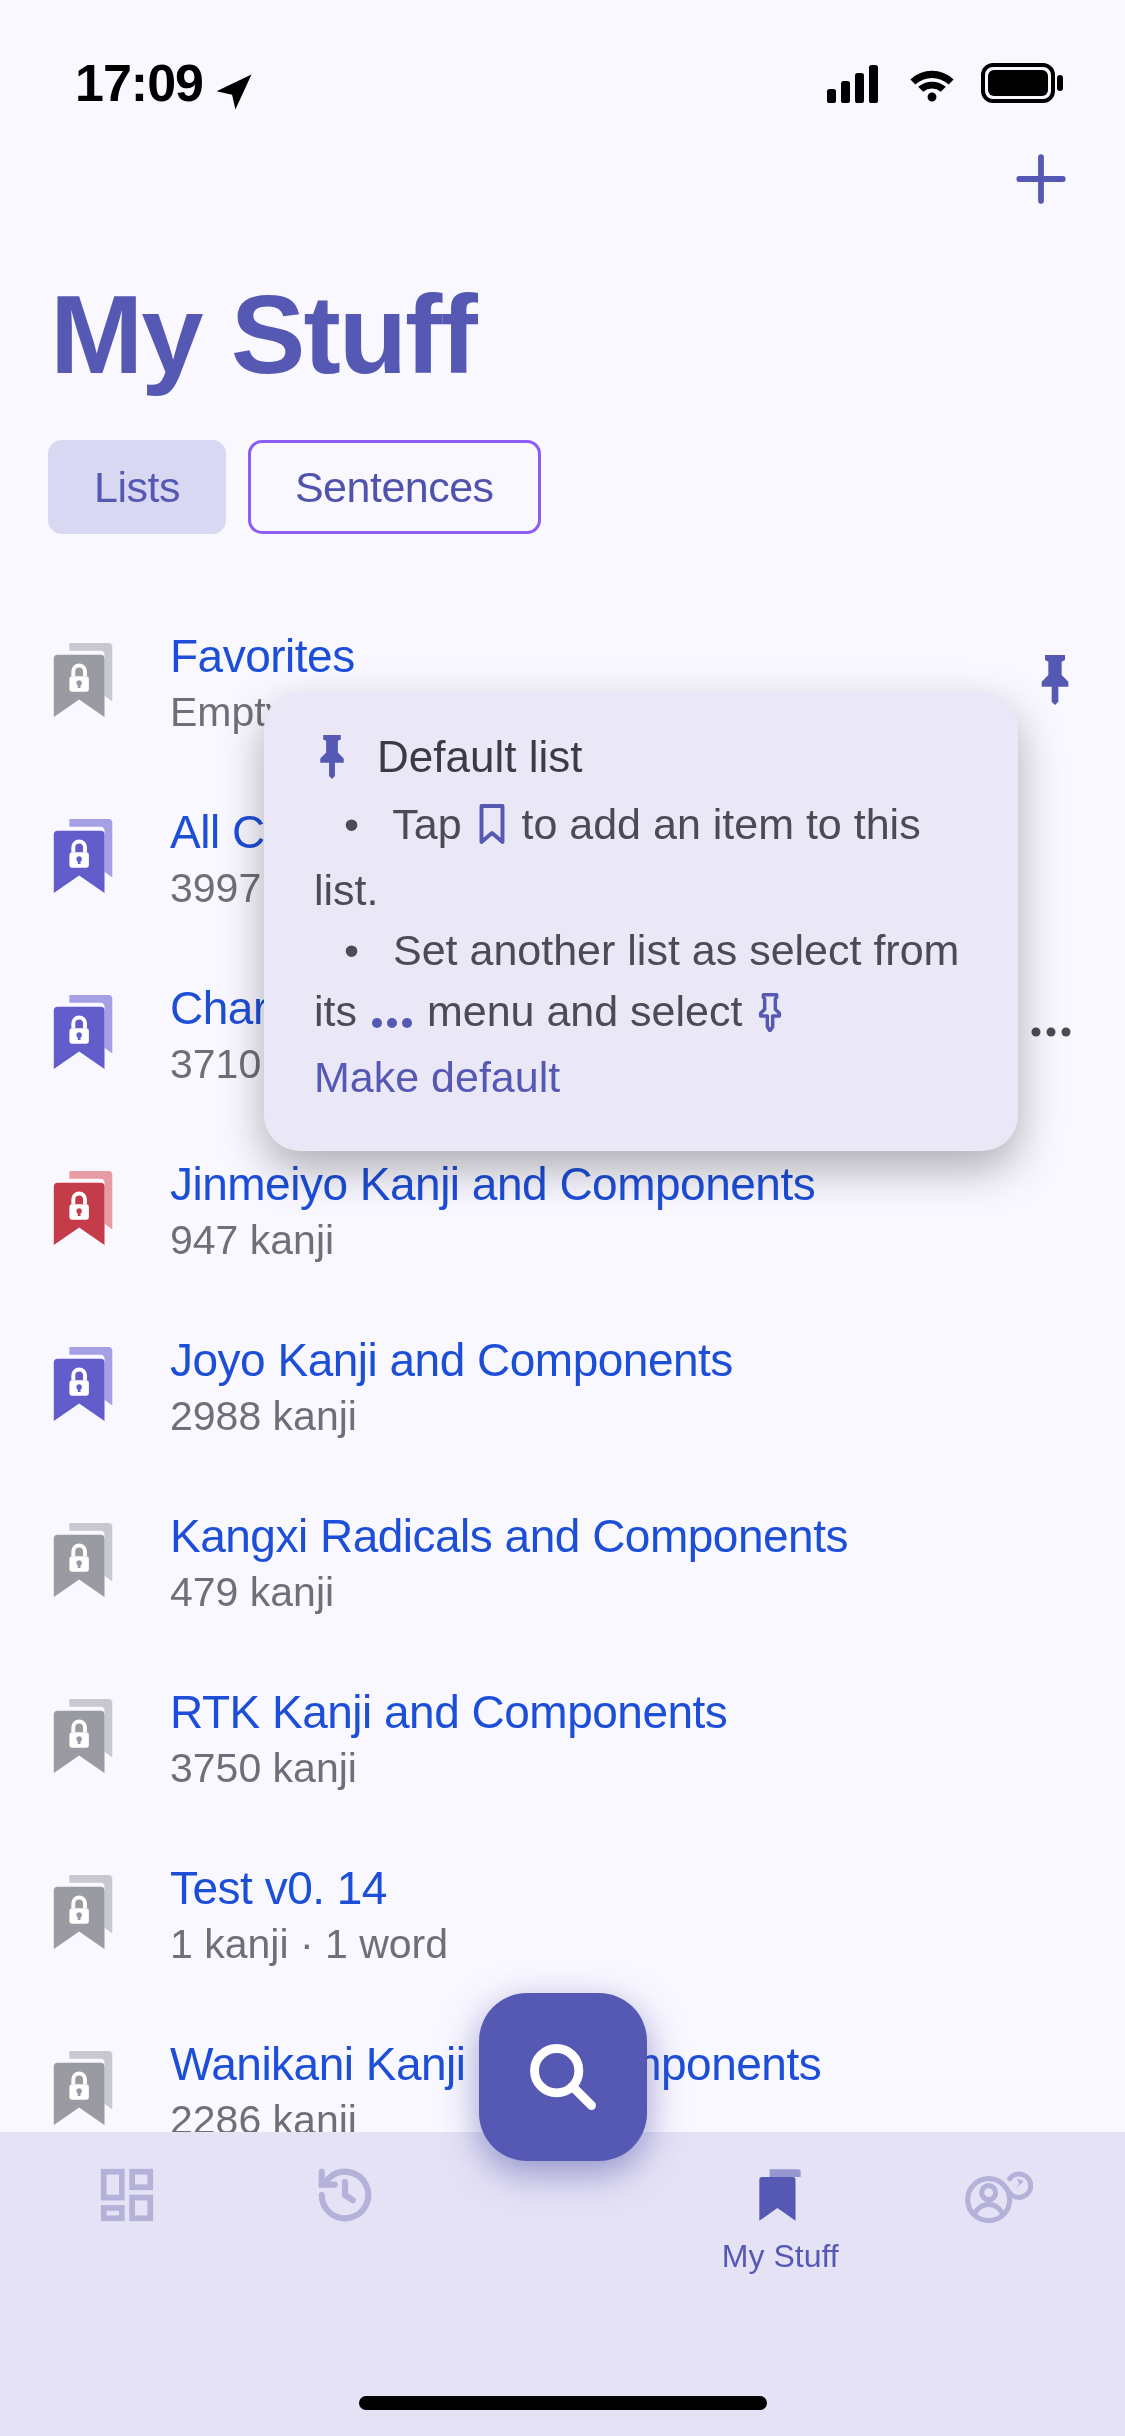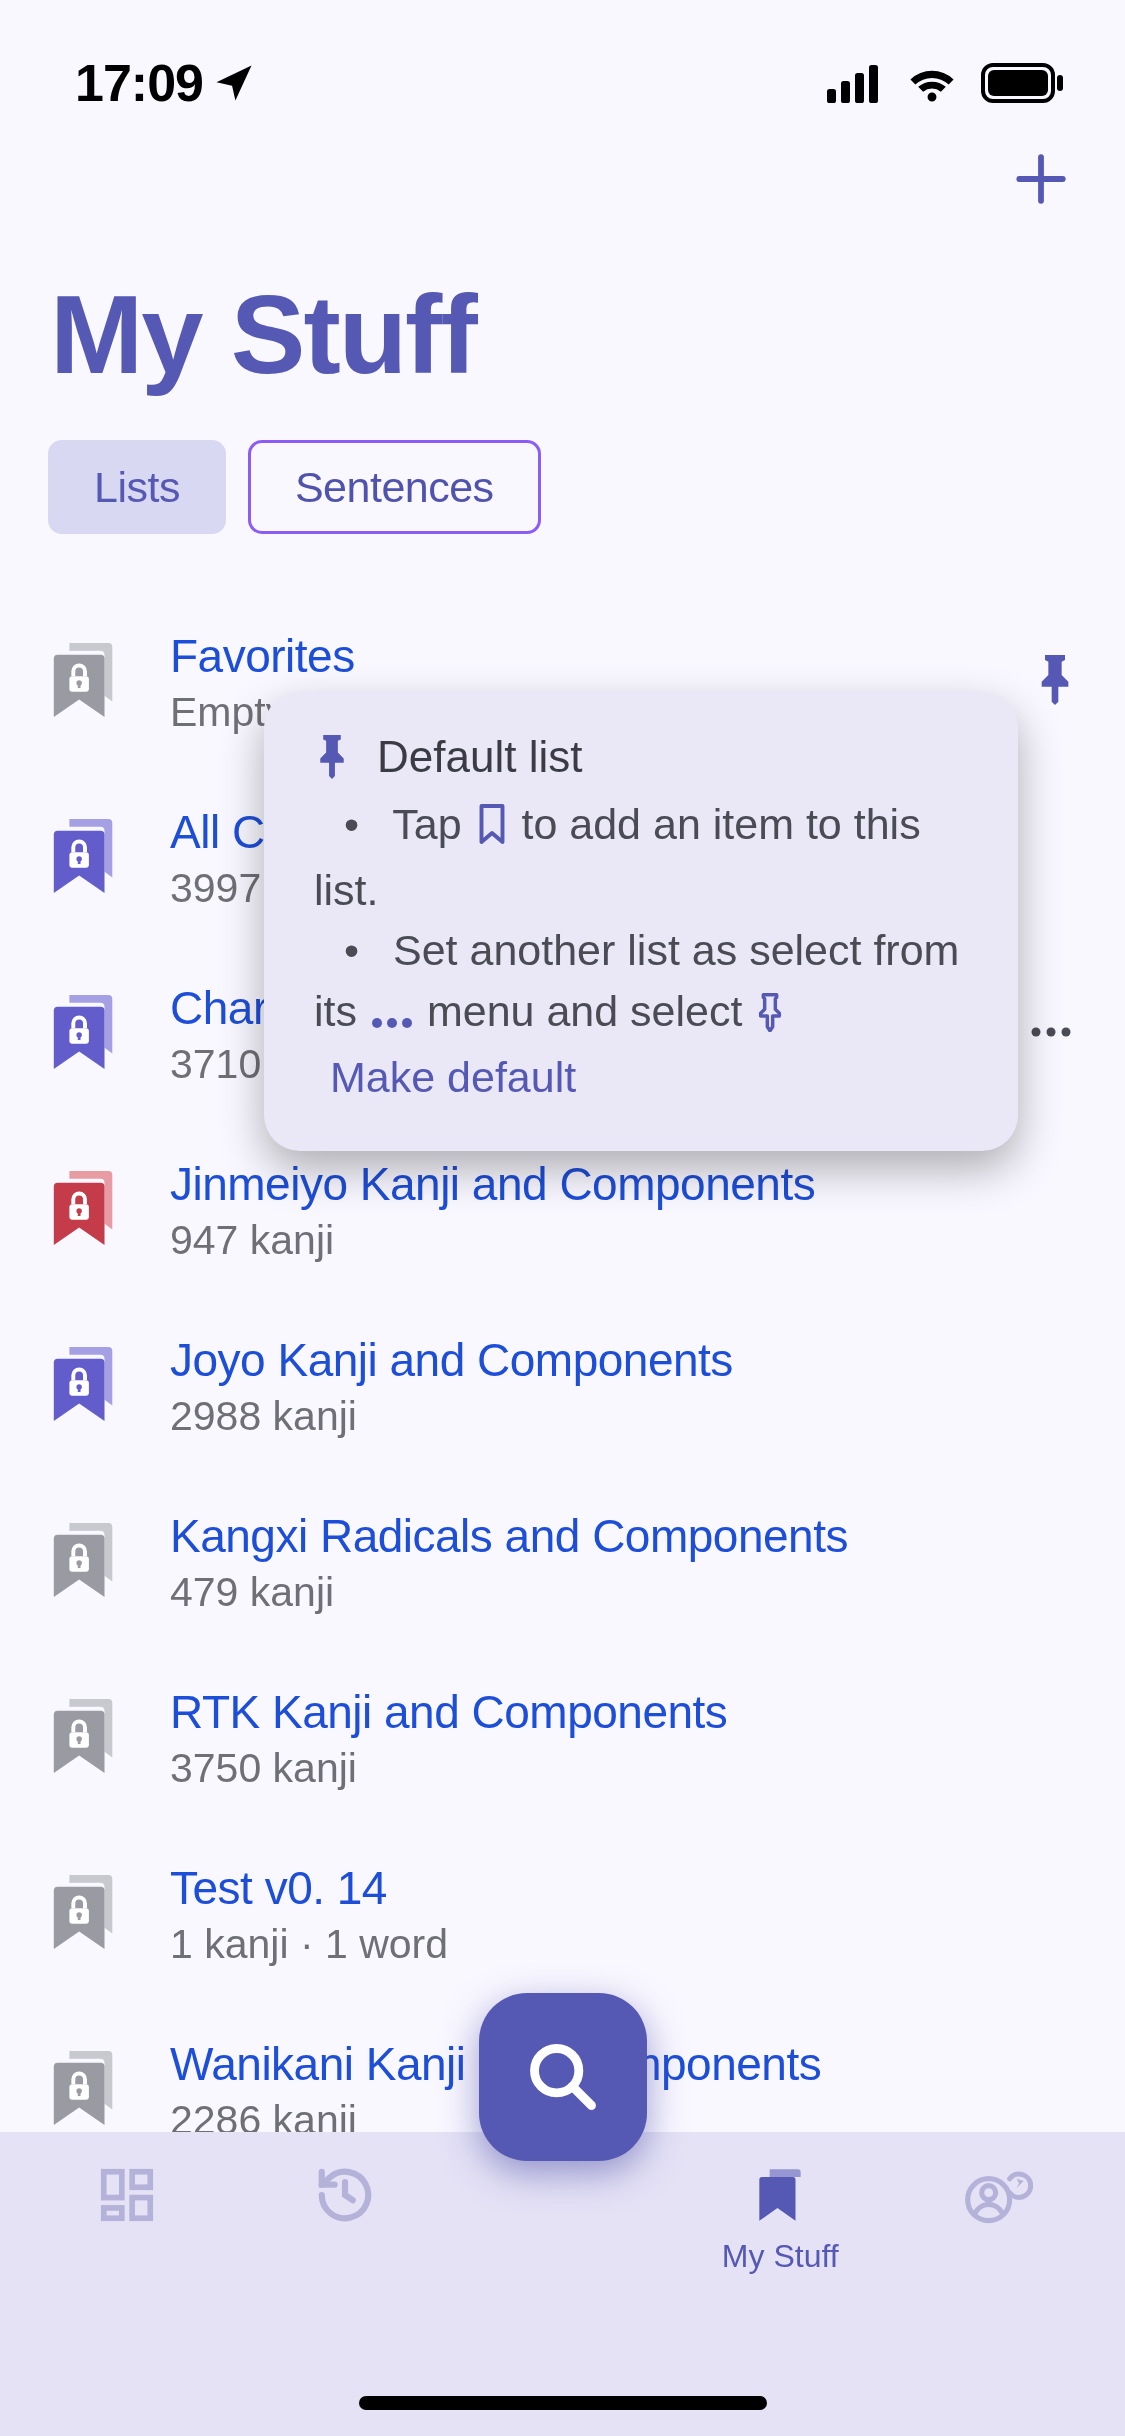--- a/index.html
+++ b/index.html
@@ -1,20 +1,20 @@
 <!DOCTYPE html>
 <html><head>
 <meta charset="utf-8">
 <style>
   * { margin: 0; padding: 0; box-sizing: border-box; -webkit-font-smoothing: antialiased; }
   html, body { width: 1125px; height: 2436px; background: #F9F7FF; font-family: -apple-system, "SF Pro Text", "Helvetica Neue", Arial, sans-serif; overflow: hidden; }
 
   
   .status-bar { position: absolute; top: 0; left: 0; right: 0; height: 120px; display: flex; align-items: center; justify-content: space-between; padding: 45px 60px 0 75px; }
-  .status-left { display: flex; align-items: center; gap: 10px; font-weight: 700; font-size: 52px; letter-spacing: -1px; }
+  .status-left { display: flex; align-items: flex-end; gap: 10px; font-weight: 700; font-size: 52px; letter-spacing: -1px; }
   .status-right { display: flex; align-items: center; gap: 22px; }
 
   
   .nav-bar { position: absolute; top: 150px; right: 55px; }
   .plus-btn { color: #5559B4; }
 
   
   .header { position: absolute; left: 50px; top: 270px; }
   .header h1 { font-size: 112px; font-weight: 800; color: #5559B4; letter-spacing: -2px; }
 
@@ -284,21 +284,21 @@
             <circle cx="38" cy="9" r="5"></circle>
           </svg>
       </span>
       <span> menu and select </span>
       <span class="inline-icon">
         <svg width="32" height="40" viewBox="0 0 24 30" fill="none" stroke="#5559B4" stroke-width="2.6" stroke-linejoin="round">
             <path d="M7 2h10v2l-1 1v8l3 3v2h-5v8l-2 3-2-3v-8H5v-2l3-3V5L7 4V2z"></path>
           </svg>
       </span>
       <br>
-      <a href="#" style="margin-left:16px">Make default</a>
+      <a href="#" style="margin-left:0">Make default</a>
     </li>
   </ul>
 </div>
 
 <div class="tabbar">
   <div class="tabbtn">
     <svg width="62" height="62" viewBox="0 0 24 24" fill="none" stroke="currentColor" stroke-width="2.2">
         <rect x="3" y="3" width="7" height="10"></rect>
         <rect x="14" y="3" width="7" height="6"></rect>
         <rect x="14" y="13" width="7" height="8"></rect>

